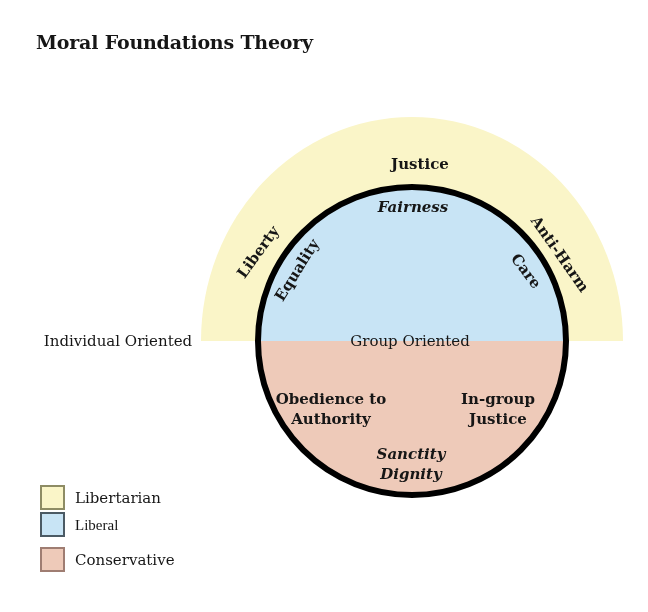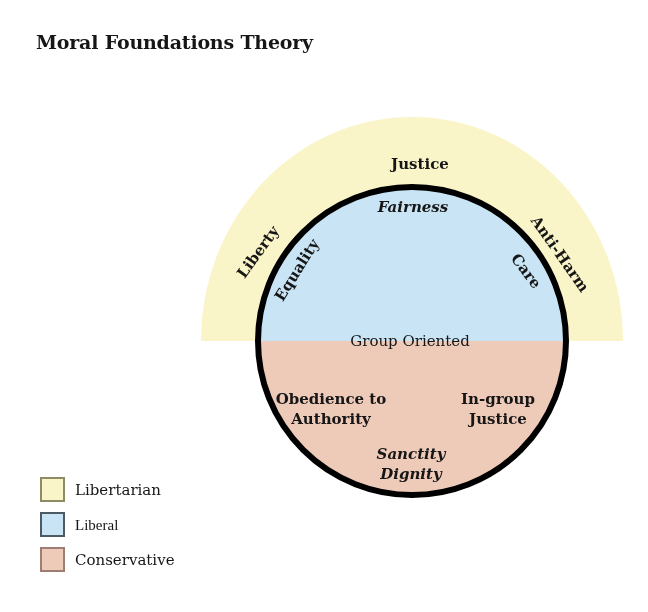--- a/index.html
+++ b/index.html
@@ -76,41 +76,42 @@
   <div class="lbl bold" style="left:413px; top:207px;font-style:italic;">Fairness</div>
 
   <div class="lbl bold" style="left:258px; top:252px; transform:translate(-50%,-50%) rotate(-54deg);">Liberty</div>
 
   <div class="lbl bold" style="left:297px; top:270px; transform:translate(-50%,-50%) rotate(-58deg);">Equality</div>
 
   <div class="lbl bold" style="left:526px; top:271px; transform:translate(-50%,-50%) rotate(53deg);">Care</div>
 
   <div class="lbl bold" style="left:560px; top:254px; transform:translate(-50%,-50%) rotate(55deg);">Anti-Harm</div>
 
+  <div class="lbl" style="left:118px; top:341px;">Individual Oriented</div>
 
   <div class="lbl bold" style="left:331px; top:409px;">
     <div>Obedience to</div>
     <div>Authority</div>
   </div>
 
   <div class="lbl" style="left:410px; top:341px;">Group Oriented</div>
 
   <div class="lbl bold" style="left:498px; top:409px;">
     <div>In-group</div>
     <div>Justice</div>
   </div>
 
   <div class="lbl bold" style="left:411px; top:464px;font-style:italic;">
     <div>Sanctity</div>
     <div>Dignity</div>
   </div>
 
   <div class="legend">
 
-    <div class="legend-row" style="top:0px;">
+    <div class="legend-row" style="top:8px;">
       <svg class="swatch" width="26" height="26">
         <rect x="1" y="1" width="23" height="23" stroke="#8e8c64" stroke-width="2" fill="#FAF5C8"></rect>
       </svg>
       <span class="legend-label">Libertarian</span>
     </div>
 
     <div class="legend-row" style="top:35px;font-family:Liberation Serif, serif;">
       <svg class="swatch" width="26" height="26">
         <rect x="1" y="1" width="23" height="23" stroke="#4b5a64" stroke-width="2" fill="#C8E4F5"></rect>
       </svg>

